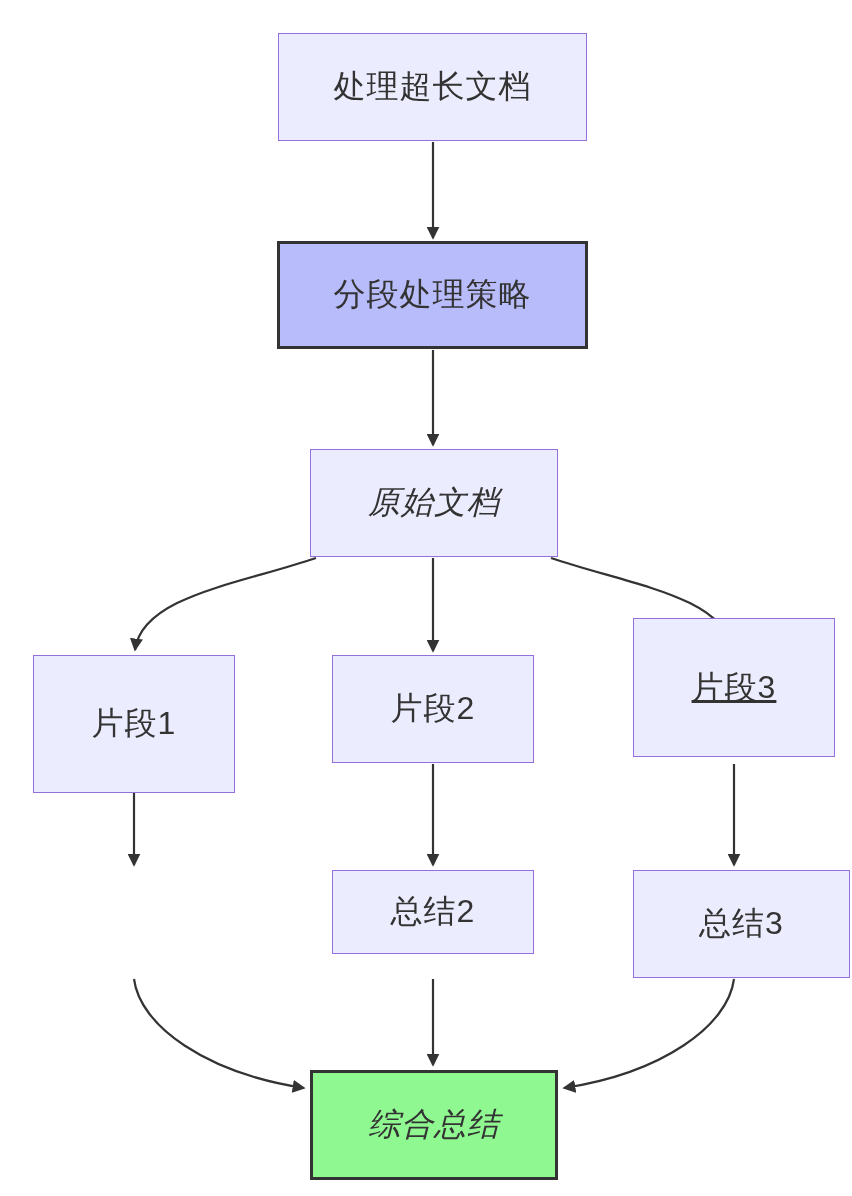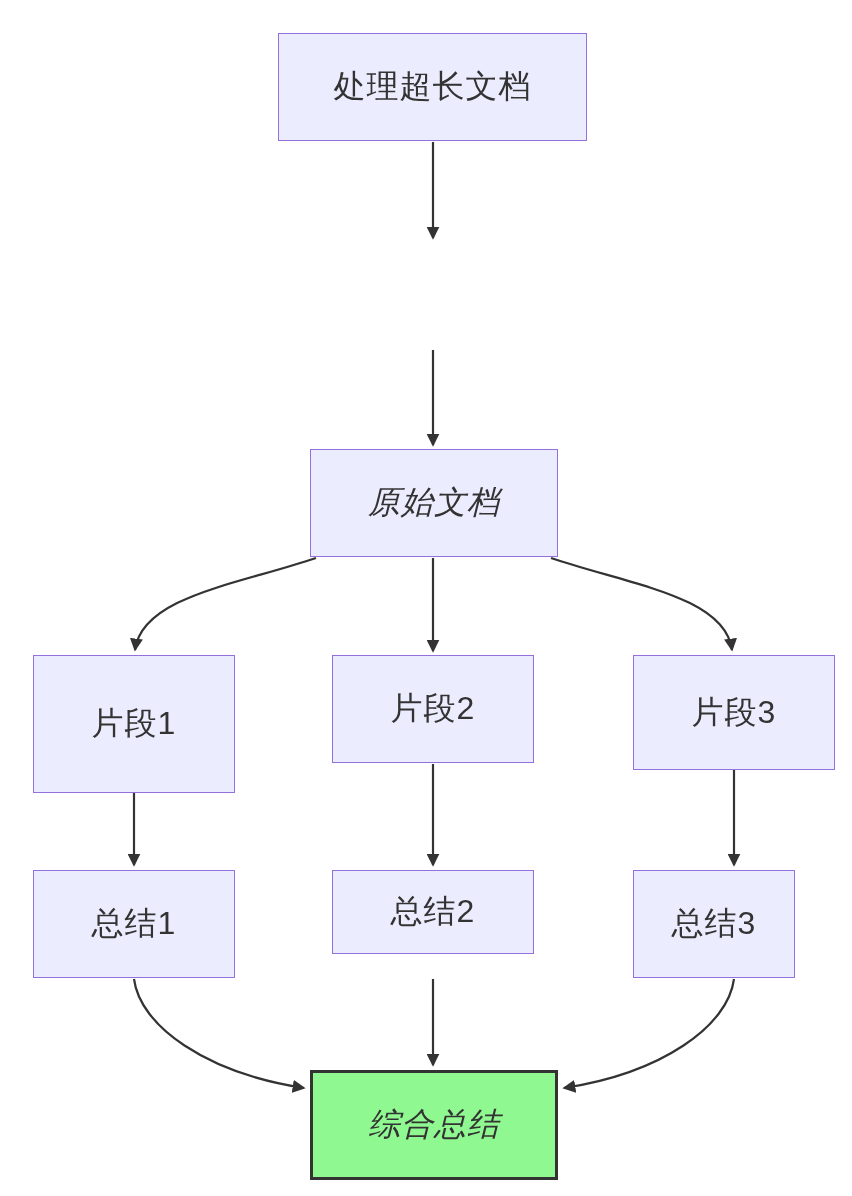--- a/index.html
+++ b/index.html
@@ -72,30 +72,30 @@
     <path class="edge" d="M 134 764 L 134 865" marker-end="url(#arrowhead)"></path>
     <path class="edge" d="M 433 764 L 433 865" marker-end="url(#arrowhead)"></path>
     <path class="edge" d="M 734 764 L 734 865" marker-end="url(#arrowhead)"></path>
     <path class="edge" d="M 134 979 C 140 1026, 206 1073, 304 1088" marker-end="url(#arrowhead)"></path>
     <path class="edge" d="M 433 979 L 433 1065" marker-end="url(#arrowhead)"></path>
     <path class="edge" d="M 734 979 C 728 1026, 662 1073, 564 1088" marker-end="url(#arrowhead)"></path>
   </svg>
 
   <div class="node default" style="left:278px; top:33px; width:309px; height:108px;">处理超长文档</div>
 
+  <div class="node highlight" style="left:277px; top:241px; width:311px; height:108px;">分段处理策略</div>
 
   <div class="node default" style="left:310px; top:449px; width:248px; height:108px;font-style:italic;">原始文档</div>
 
   <div class="node default" style="left:33px; top:655px; width:202px; height:138px;">片段1</div>
 
   <div class="node default" style="left:332px; top:655px; width:202px; height:108px;">片段2</div>
 
-  <div class="node default" style="left:633px; top:655px; width:202px; height:115px;">片段3</div>
+  <div class="node default" style="left:633px; top:618px; width:202px; height:139px;text-decoration:underline;">片段3</div>
 
-  <div class="node default" style="left:33px; top:870px; width:202px; height:108px;">总结1</div>
 
   <div class="node default" style="left:332px; top:870px; width:202px; height:84px;">总结2</div>
 
-  <div class="node default" style="left:633px; top:870px; width:162px; height:108px;">总结3</div>
+  <div class="node default" style="left:633px; top:870px; width:217px; height:108px;">总结3</div>
 
   <div class="node result" style="left:310px; top:1070px; width:248px; height:110px;font-style:italic;">综合总结</div>
 
 </div>
 
 </body></html>

